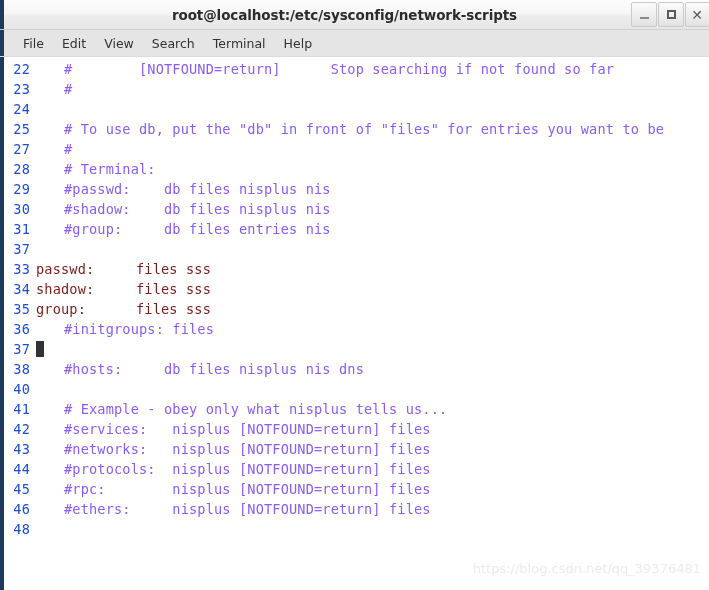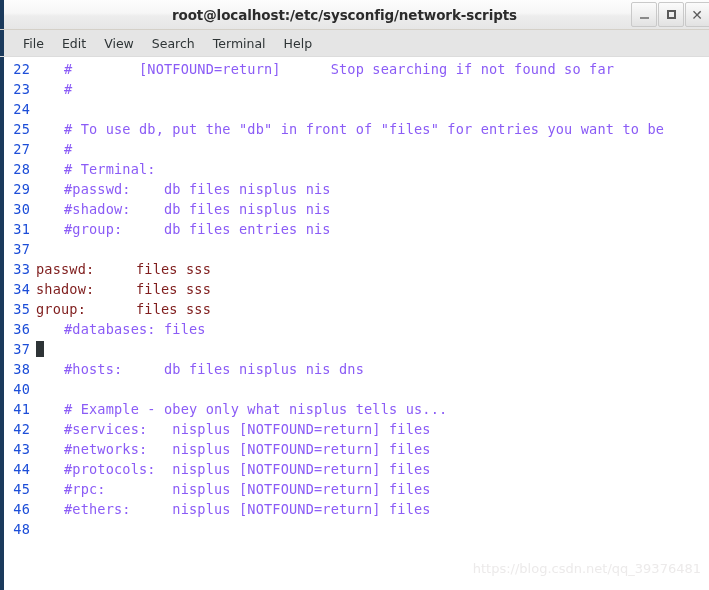--- a/index.html
+++ b/index.html
@@ -221,21 +221,21 @@
         <div class="line"><span class="lnum">25</span><span class="ltext comment"># To use db, put the "db" in front of "files" for entries you want to be</span></div>
         <div class="line"><span class="lnum">27</span><span class="ltext comment">#</span></div>
         <div class="line"><span class="lnum">28</span><span class="ltext comment"># Terminal:</span></div>
         <div class="line"><span class="lnum">29</span><span class="ltext comment">#passwd:    db files nisplus nis</span></div>
         <div class="line"><span class="lnum">30</span><span class="ltext comment">#shadow:    db files nisplus nis</span></div>
         <div class="line"><span class="lnum">31</span><span class="ltext comment">#group:     db files entries nis</span></div>
         <div class="line"><span class="lnum">37</span><span class="ltext"></span></div>
         <div class="line"><span class="lnum">33</span><span class="ltext">passwd:     files sss</span></div>
         <div class="line"><span class="lnum">34</span><span class="ltext">shadow:     files sss</span></div>
         <div class="line"><span class="lnum">35</span><span class="ltext">group:      files sss</span></div>
-        <div class="line"><span class="lnum">36</span><span class="ltext comment">#databases: files</span></div>
+        <div class="line"><span class="lnum">36</span><span class="ltext comment">#initgroups: files</span></div>
         <div class="line"><span class="lnum">37</span><span class="ltext"></span><span class="cursor"></span></div>
         <div class="line"><span class="lnum">38</span><span class="ltext comment">#hosts:     db files nisplus nis dns</span></div>
         <div class="line"><span class="lnum">40</span><span class="ltext"></span></div>
         <div class="line"><span class="lnum">41</span><span class="ltext comment"># Example - obey only what nisplus tells us...</span></div>
         <div class="line"><span class="lnum">42</span><span class="ltext comment">#services:   nisplus [NOTFOUND=return] files</span></div>
         <div class="line"><span class="lnum">43</span><span class="ltext comment">#networks:   nisplus [NOTFOUND=return] files</span></div>
         <div class="line"><span class="lnum">44</span><span class="ltext comment">#protocols:  nisplus [NOTFOUND=return] files</span></div>
         <div class="line"><span class="lnum">45</span><span class="ltext comment">#rpc:        nisplus [NOTFOUND=return] files</span></div>
         <div class="line"><span class="lnum">46</span><span class="ltext comment">#ethers:     nisplus [NOTFOUND=return] files</span></div>
         <div class="line"><span class="lnum">48</span><span class="ltext"></span></div>

